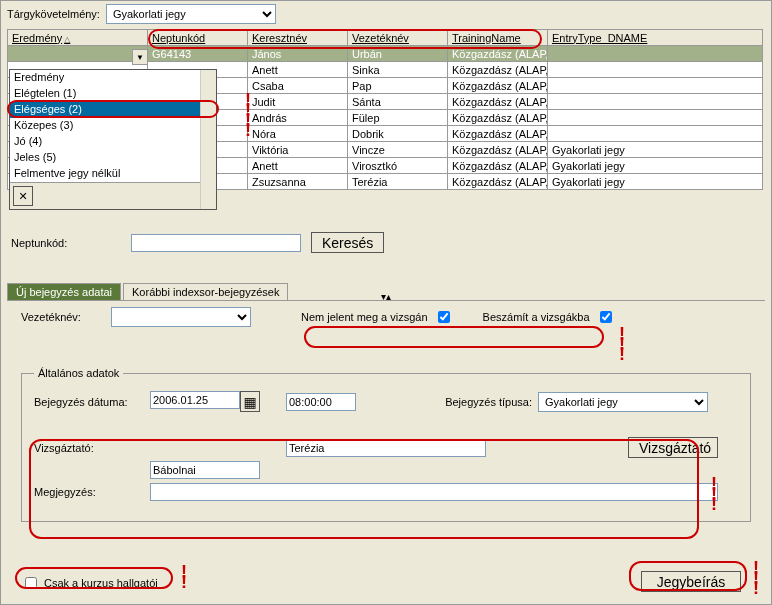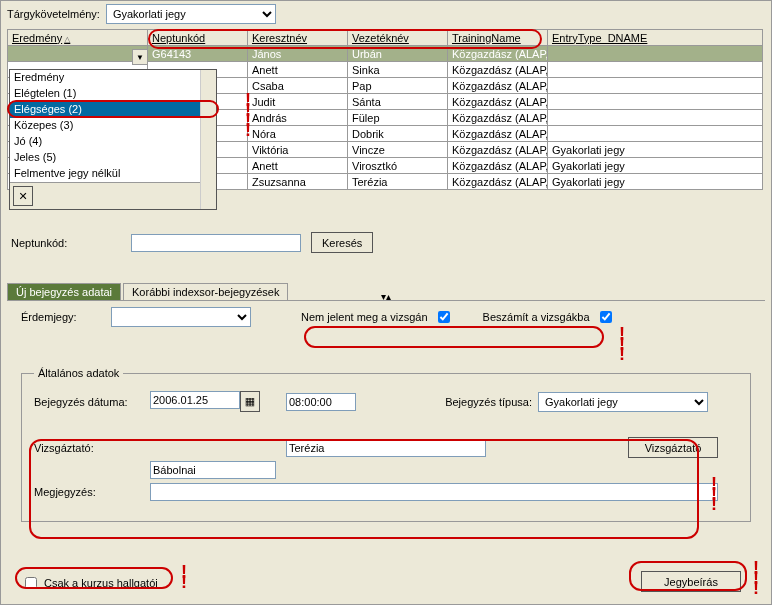--- a/index.html
+++ b/index.html
@@ -65,21 +65,21 @@
     border: 1px solid #555;
     background: #ece9d8;
     display: flex; align-items: center; justify-content: center;
     font-size: 11px;
   }
   .mark { color: #c00; font-weight: bold; font-size: 18px; line-height: 10px; text-align: center; }
   .mark-col { position: absolute; display:flex; flex-direction:column; }
   .oval { position: absolute; border: 2px solid #c00; border-radius: 12px; pointer-events: none; }
   .search-row { display:flex; align-items:center; padding: 6px 10px; margin-top: 36px; }
   button, .btn {
-    font-family: inherit; font-size: 11px;
+    font-family: inherit; font-size: 14px;
     background: #ece9d8; border: 1px solid #555;
     padding: 2px 10px; height: 21px;
     cursor: pointer;
   }
   .tabs { display:flex; align-items:flex-end; margin: 24px 0 0 6px; }
   .tab {
     border: 1px solid #999;
     border-bottom: none;
     padding: 2px 8px;
     background: #ece9d8;
@@ -244,21 +244,21 @@
 
   <div class="expand-arrow" style="top:290px">▾▴</div>
 
   <div class="tabs">
     <div class="tab active">Új bejegyzés adatai</div>
     <div class="tab">Korábbi indexsor-bejegyzések</div>
   </div>
   <div class="tabline"></div>
 
   <div class="form-row">
-    <span style="width:90px">Érdemjegy:</span>
+    <span style="width:90px">Vezetéknév:</span>
     <select style="width:140px"><option></option></select>
     <span style="width:50px"></span>
     <div class="checks" style="position:relative">
       <span>Nem jelent meg a vizsgán</span>
       <input type="checkbox" class="cb" checked="" style="">
       <span style="width:18px"></span>
       <span>Beszámít a vizsgákba</span>
       <input type="checkbox" class="cb" checked="" style="">
     </div>
   </div>
@@ -276,21 +276,21 @@
       <span>Bejegyzés dátuma:</span>
       <div style="display:flex">
         <input class="date" style="width: 90px;" value="2006.01.25">
         <button style="width:20px;padding:0">▦</button>
       </div>
       <input class="time" style="width: 70px;" value="08:00:00">
       <span class="right">Bejegyzés típusa:</span>
       <select style="width:170px"><option>Gyakorlati jegy</option></select>
 
       <span>Vizsgáztató:</span>
-      <input type="text" style="width: 126px; margin-top: 45px;" value="Bábolnai">
+      <input type="text" style="width: 110px; margin-top: 45px;" value="Bábolnai">
       <input type="text" style="width: 200px; grid-column: 3 / 5;" value="Terézia">
       <div class="right"><button style="width:90px">Vizsgáztató</button></div>
 
       <span>Megjegyzés:</span>
       <input type="text" style="grid-column: 2 / 6;" value="">
     </div>
   </fieldset>
 
   <div class="oval" style="left:28px; top:438px; width:670px; height:100px;"></div>
   <div class="mark-col" style="left:710px; top:478px">

